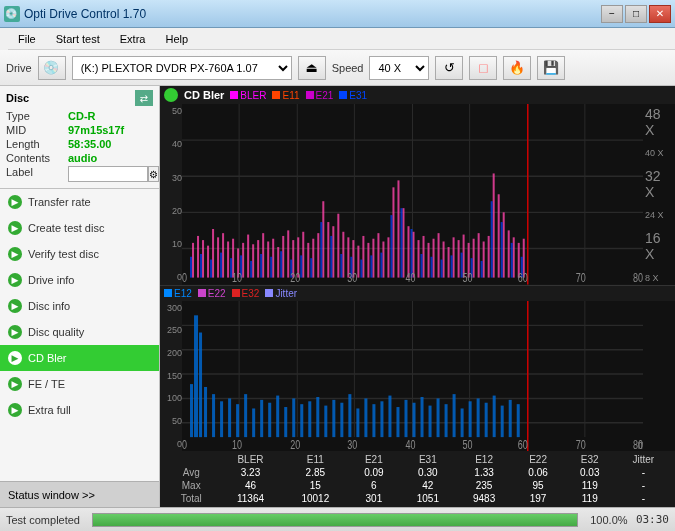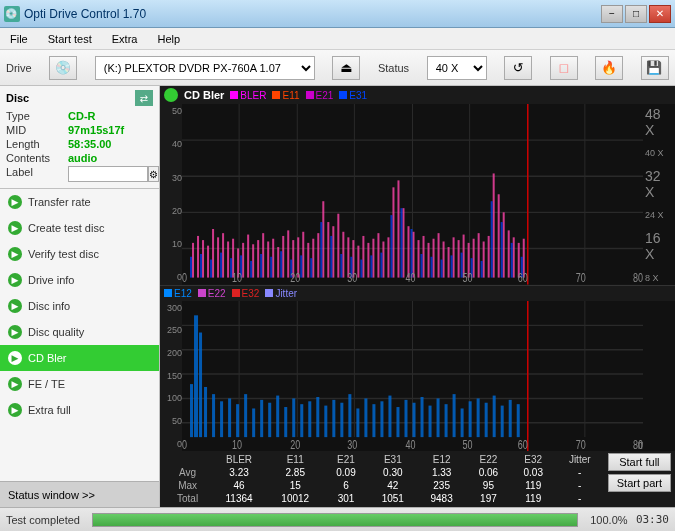--- a/index.html
+++ b/index.html
@@ -24,33 +24,33 @@
 
     
     #menubar {
       background: #f0f0f0;
       height: 22px;
       display: flex;
       align-items: center;
       padding: 0 4px;
       border-bottom: 1px solid #d0d0d0;
       gap: 8px;
+      margin-left: 8px;
     }
     .menu-item { padding: 2px 6px; cursor: pointer; font-size: 11px; color: #000; }
 
     
     #toolbar {
       background: linear-gradient(to bottom, #f8f8f8, #e8e8e8);
       height: 36px;
       display: flex;
       align-items: center;
       padding: 0 6px;
       gap: 6px;
       border-bottom: 1px solid #c0c0c0;
-      justify-content: space-between;
     }
     .toolbar-label { font-size: 11px; color: #333; }
     .drive-select {
       height: 24px;
       border: 1px solid #aaa;
       background: white;
       padding: 0 4px;
       font-size: 11px;
       width: 220px;
     }
@@ -245,21 +245,21 @@
   <span class="menu-item">Help</span>
 </div>
 
 <div id="toolbar">
   <span class="toolbar-label">Drive</span>
   <div class="toolbar-btn">💿</div>
   <select class="drive-select">
     <option>(K:)  PLEXTOR DVDR  PX-760A 1.07</option>
   </select>
   <div class="toolbar-btn">⏏</div>
-  <span class="toolbar-label">Status</span>
+  <span class="toolbar-label">Speed</span>
   <select class="speed-select">
     <option>40 X</option>
   </select>
   <div class="toolbar-btn">↺</div>
   <div class="toolbar-btn" style="color:#f88;">◻</div>
   <div class="toolbar-btn">🔥</div>
   <div class="toolbar-btn">💾</div>
 </div>
 
 <div id="main">
@@ -678,24 +678,20 @@
             <td>10012</td>
             <td>301</td>
             <td>1051</td>
             <td>9483</td>
             <td>197</td>
             <td>119</td>
             <td>-</td>
           </tr>
         </tbody>
       </table>
-      <div class="stats-btn-area">
-        <button class="stats-btn">Start full</button>
-        <button class="stats-btn">Start part</button>
-      </div>
     </div>
 
   </div>
 </div>
 
 <div id="statusbar">
   <span class="status-text">Test completed</span>
   <div class="progress-bar-container">
     <div class="progress-bar" style="width: 100%;"></div>
   </div>

